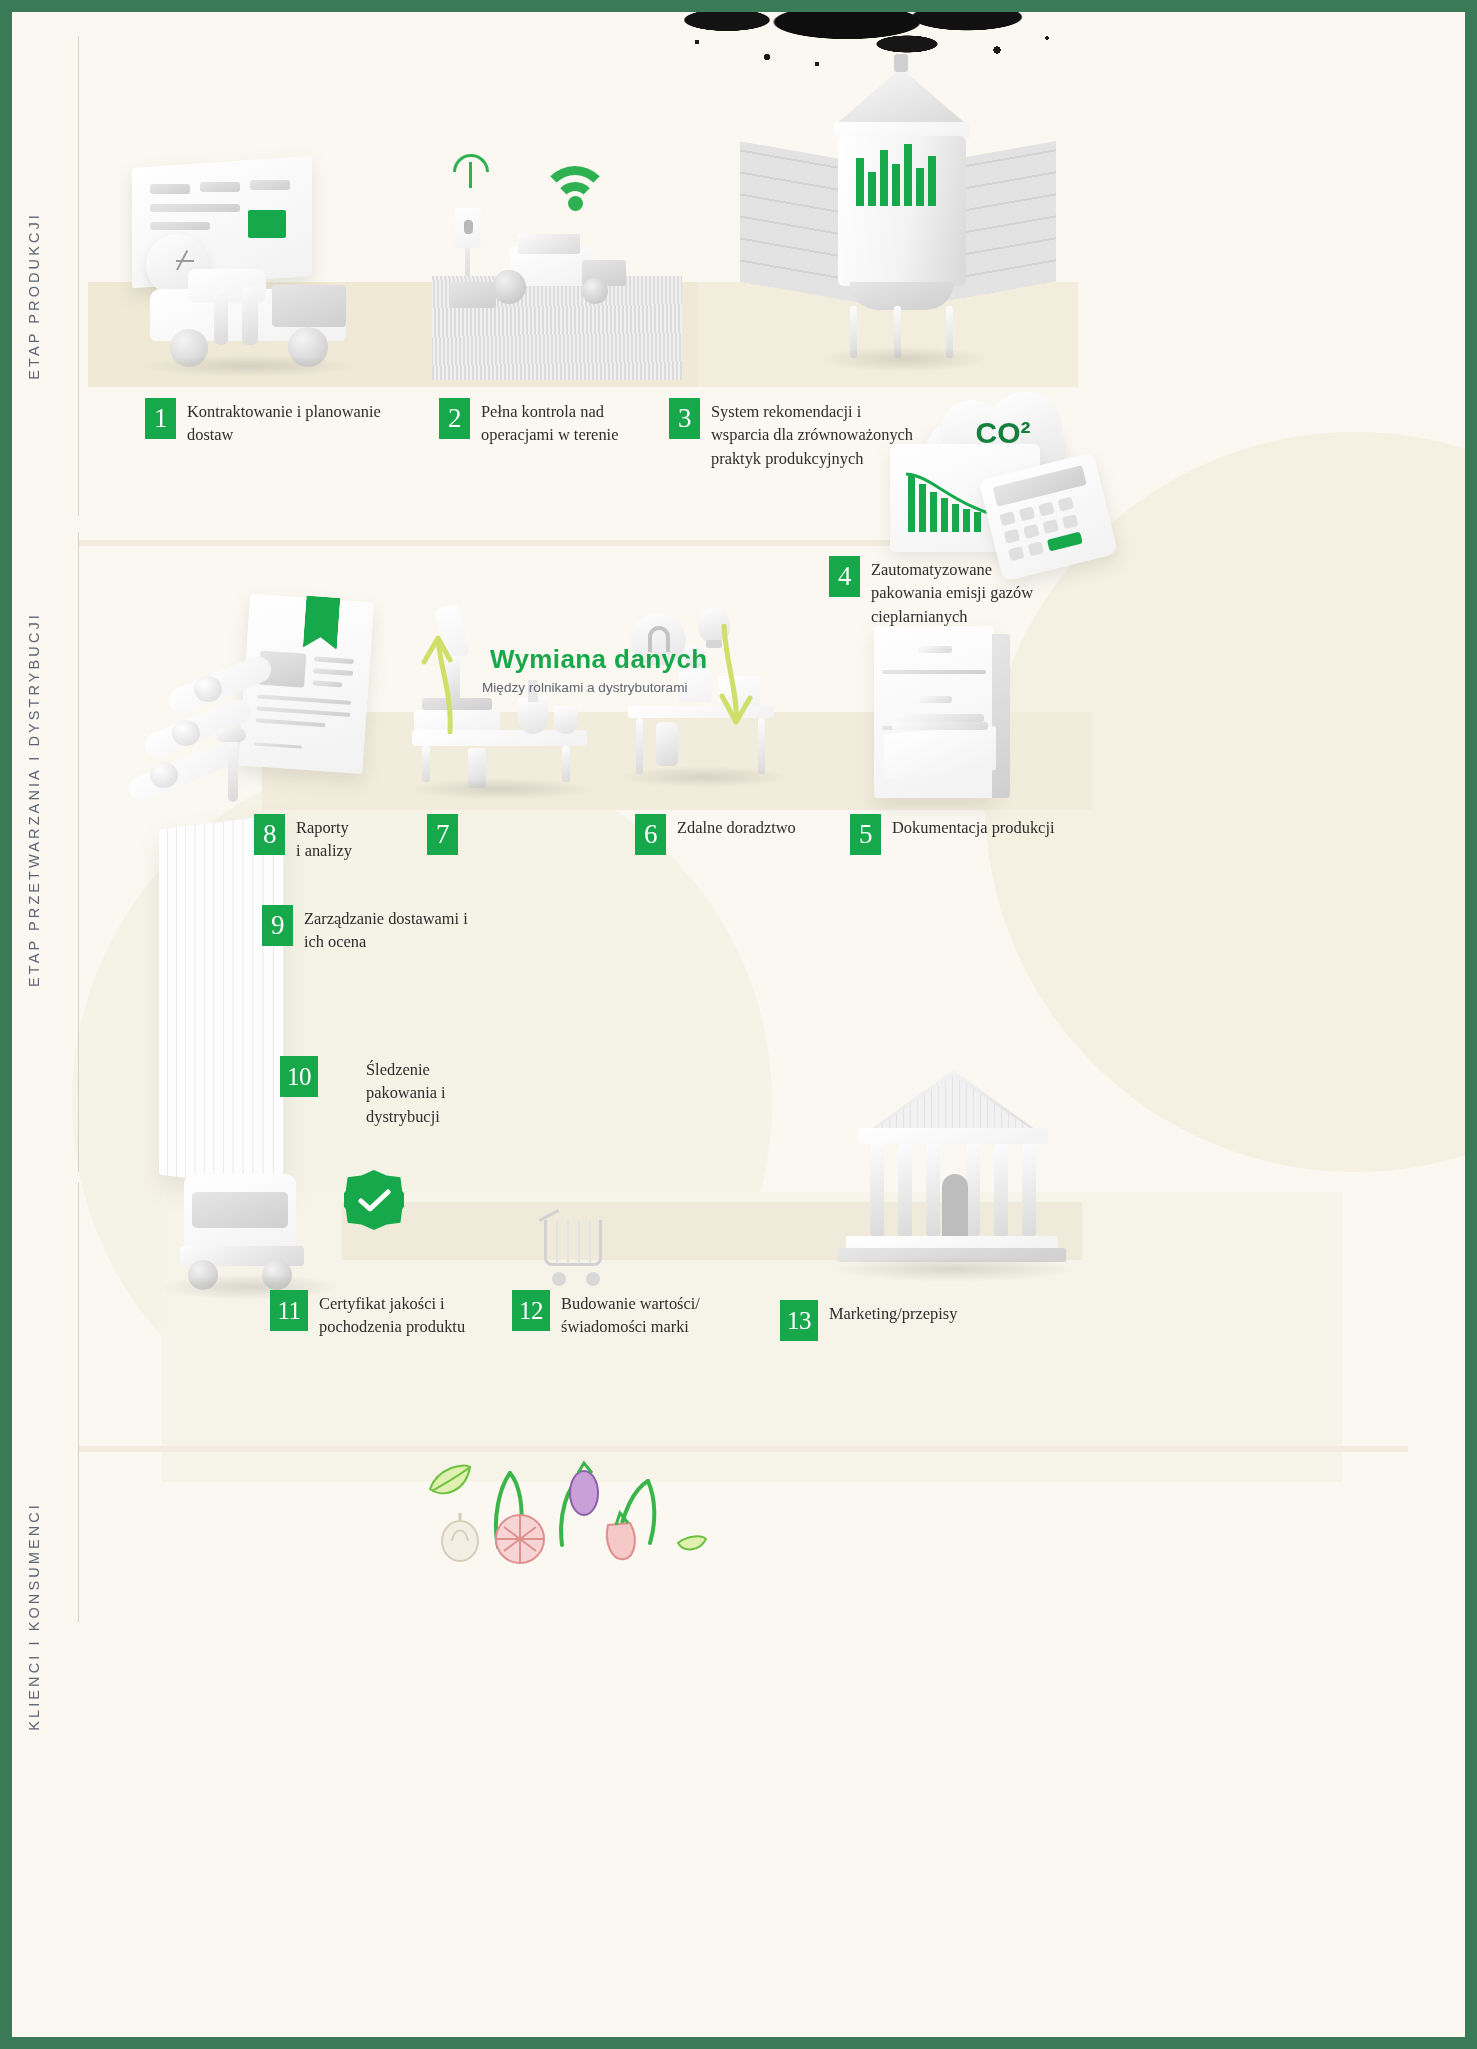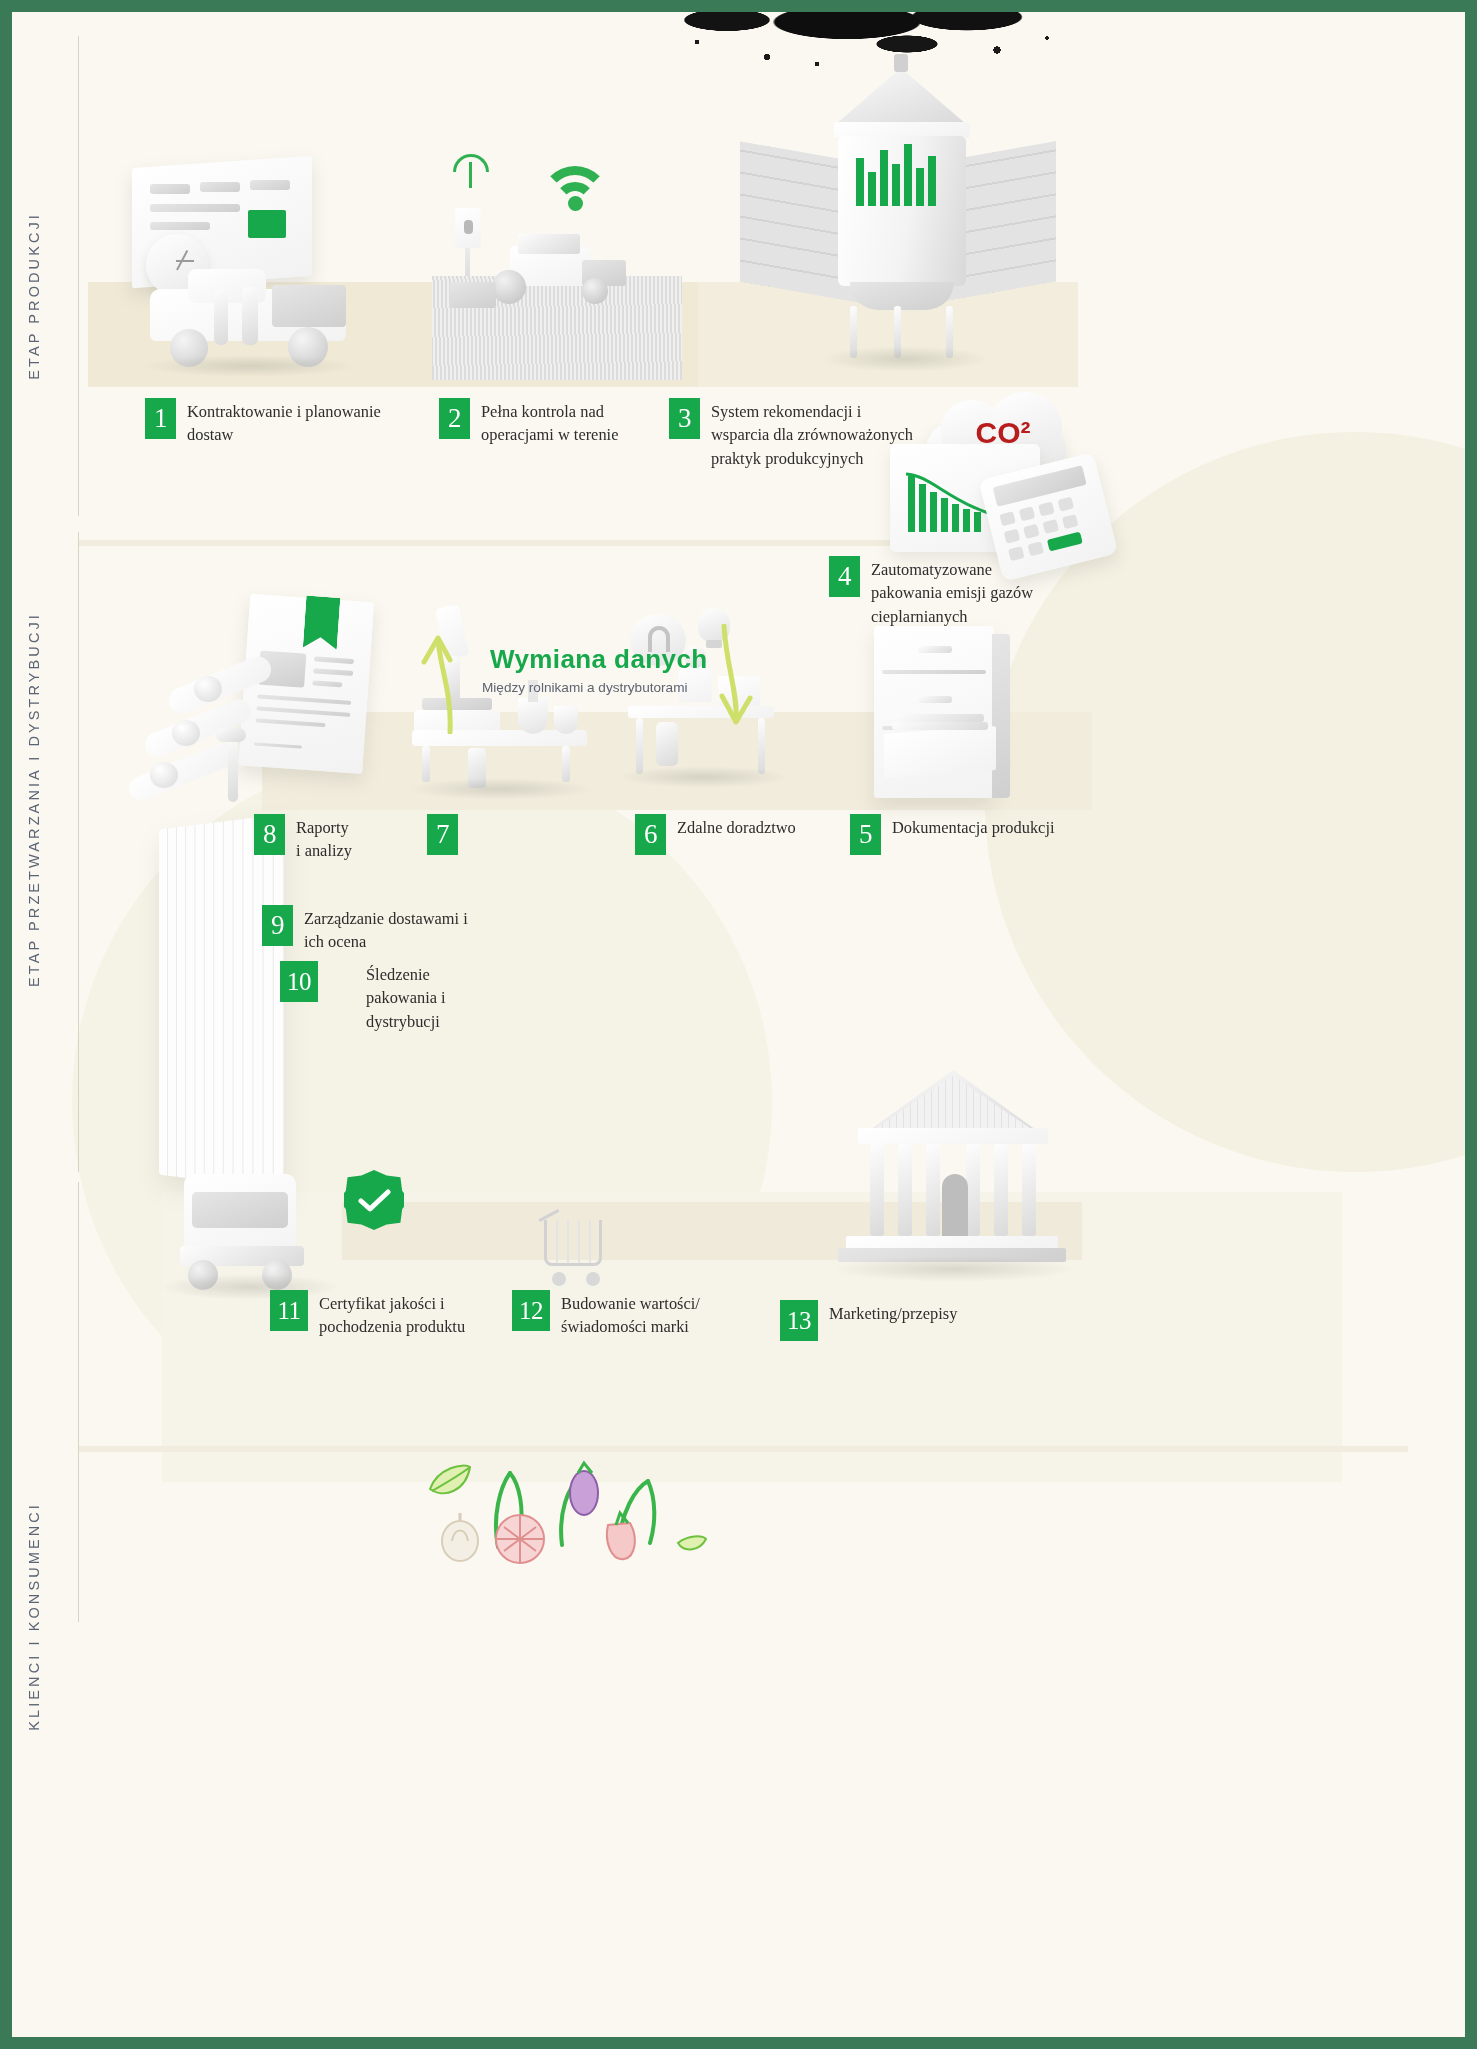--- a/index.html
+++ b/index.html
@@ -251,21 +251,21 @@
       <div class="gbox" style="left:148px; top:238px; width:7px; height:52px;"></div>
       <div class="gbox" style="left:96px; top:238px; width:7px; height:52px;"></div>
       <div class="shadowblob" style="left:22px; top:278px; width:170px; height:26px;"></div>
     </div>
 
     <div class="ill" style="left:900px; top:378px; width:170px; height:100px;">
       <div style="position:absolute;left:14px;top:32px;width:140px;height:56px;border-radius:34px;background:linear-gradient(160deg,#ffffff,#e6e6e6);box-shadow:0 6px 14px rgba(140,140,130,.18);"></div>
       <div style="position:absolute;left:28px;top:10px;width:64px;height:62px;border-radius:50%;background:linear-gradient(160deg,#ffffff,#ececec);"></div>
       <div style="position:absolute;left:76px;top:2px;width:74px;height:70px;border-radius:50%;background:linear-gradient(160deg,#ffffff,#e9e9e9);"></div>
       <div style="position:absolute;left:36px;top:26px;width:110px;text-align:center;
-                  font-family:'Liberation Sans',sans-serif;font-weight:bold;font-size:30px;color:#b91c1c;">CO²</div>
+                  font-family:'Liberation Sans',sans-serif;font-weight:bold;font-size:30px;color:#15803d;">CO²</div>
     </div>
     <div class="ill" style="left:878px; top:432px; width:150px; height:110px;">
       <div class="gbox lt" style="left:0; top:0; width:150px; height:108px; border-radius:6px; box-shadow:0 8px 16px rgba(140,140,130,.16);"></div>
       <div style="position:absolute;left:18px;top:32px;width:7px;height:56px;background:#16a84a;"></div>
       <div style="position:absolute;left:29px;top:40px;width:7px;height:48px;background:#16a84a;"></div>
       <div style="position:absolute;left:40px;top:48px;width:7px;height:40px;background:#16a84a;"></div>
       <div style="position:absolute;left:51px;top:54px;width:7px;height:34px;background:#16a84a;"></div>
       <div style="position:absolute;left:62px;top:60px;width:7px;height:28px;background:#16a84a;"></div>
       <div style="position:absolute;left:73px;top:65px;width:7px;height:23px;background:#16a84a;"></div>
       <div style="position:absolute;left:84px;top:68px;width:7px;height:20px;background:#16a84a;"></div>
@@ -459,21 +459,21 @@
       <div class="itxt">Raporty
 i analizy</div>
     </div>
 
     <div class="item" style="left:250px; top:893px; width:220px;">
       <div class="num">9</div>
       <div class="itxt">Zarządzanie dostawami i
 ich ocena</div>
     </div>
 
-    <div class="item" style="left:268px; top:949px; width:220px;gap:48px;">
+    <div class="item" style="left:268px; top:1044px; width:220px;gap:48px;">
       <div class="num wide">10</div>
       <div class="itxt">Śledzenie pakowania i
 dystrybucji</div>
     </div>
 
     <div class="item" style="left:258px; top:1278px; width:210px;">
       <div class="num wide">11</div>
       <div class="itxt">Certyfikat jakości i
 pochodzenia produktu</div>
     </div>

